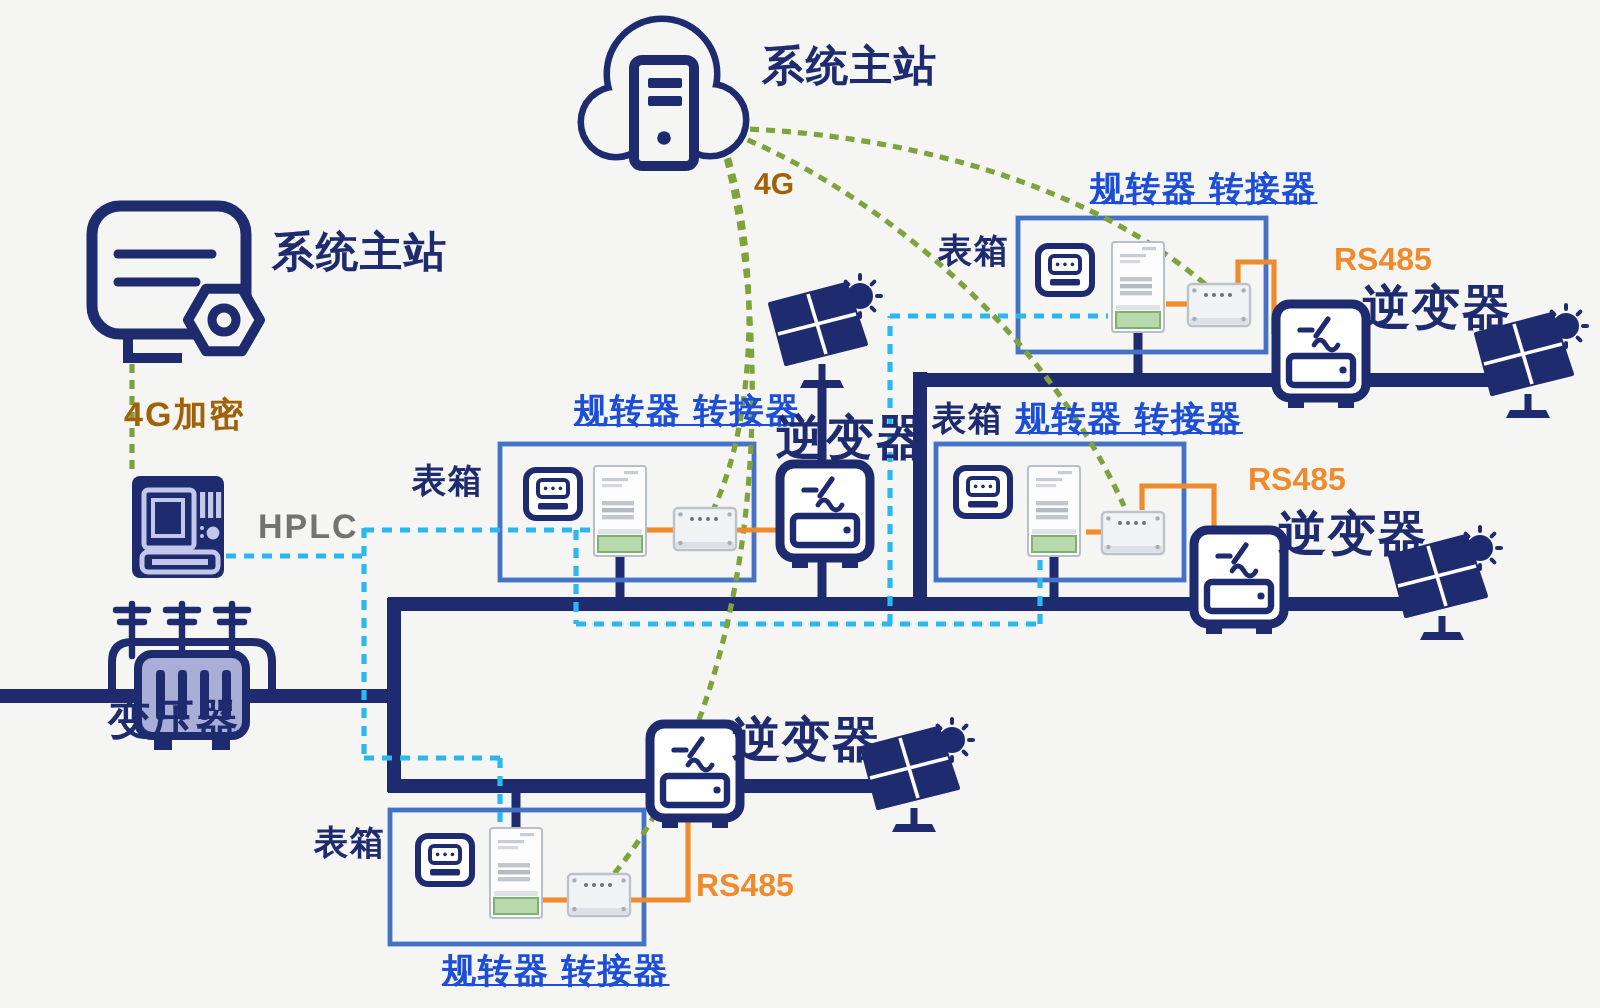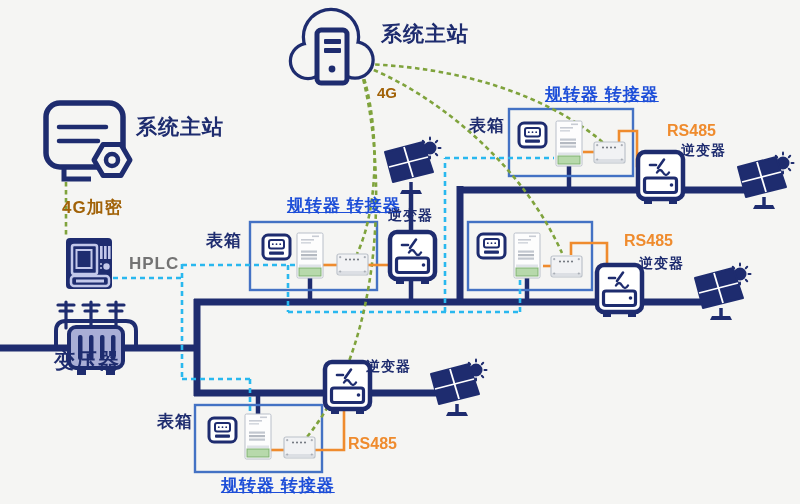--- a/index.html
+++ b/index.html
@@ -9,21 +9,21 @@
     font-family:"Liberation Sans","DejaVu Sans",sans-serif;
   }
   svg.diagram{position:absolute;left:0;top:0;}
   .lbl{position:absolute;font-weight:bold;white-space:nowrap;letter-spacing:1px;line-height:1;}
   .navy{color:#1e2c6f;}
   .red{color:#1d4ed8;text-decoration:underline;}
   .orange{color:#ef8b2d;}
   .green{color:#a16207;}
   .cyan{color:#737373;}
   .fs21{font-size:21px;}
-  .fs18{font-size:14px;}
+  .fs18{font-size:24px;}
   .fs17{font-size:17px;}
   .fs16{font-size:16px;letter-spacing:0;}
   .fs15{font-size:15px;letter-spacing:0;}
 </style>
 </head>
 <body>
 
 <div class="stage">
 
 <svg class="diagram" width="800" height="504" viewBox="0 0 800 504">
@@ -247,20 +247,21 @@
 <div class="lbl navy fs21" style="left:136px;top:116px">系统主站</div>
 <div class="lbl green fs15" style="left:377px;top:85px">4G</div>
 <div class="lbl green fs17" style="left:62px;top:199px">4G加密</div>
 <div class="lbl cyan fs17" style="left:129px;top:255px">HPLC</div>
 <div class="lbl navy fs21" style="left:54px;top:350px">变压器</div>
 
 <div class="lbl navy fs17" style="left:206px;top:232px">表箱</div>
 <div class="lbl red  fs17" style="left:287px;top:197px">规转器 转接器</div>
 <div class="lbl navy fs17" style="left:469px;top:117px">表箱</div>
 <div class="lbl red  fs17" style="left:545px;top:86px">规转器 转接器</div>
+<div class="lbl fs17" style="left:466px;top:201px"><span class="navy">表箱</span> <span class="red">规转器 转接器</span></div>
 <div class="lbl navy fs17" style="left:157px;top:413px">表箱</div>
 <div class="lbl red  fs17" style="left:221px;top:477px">规转器 转接器</div>
 
 <div class="lbl navy fs18" style="left:388px;top:208px">逆变器</div>
 <div class="lbl navy fs18" style="left:681px;top:143px">逆变器</div>
 <div class="lbl navy fs18" style="left:639px;top:256px">逆变器</div>
 <div class="lbl navy fs18" style="left:366px;top:359px">逆变器</div>
 
 <div class="lbl orange fs16" style="left:667px;top:123px">RS485</div>
 <div class="lbl orange fs16" style="left:624px;top:233px">RS485</div>

